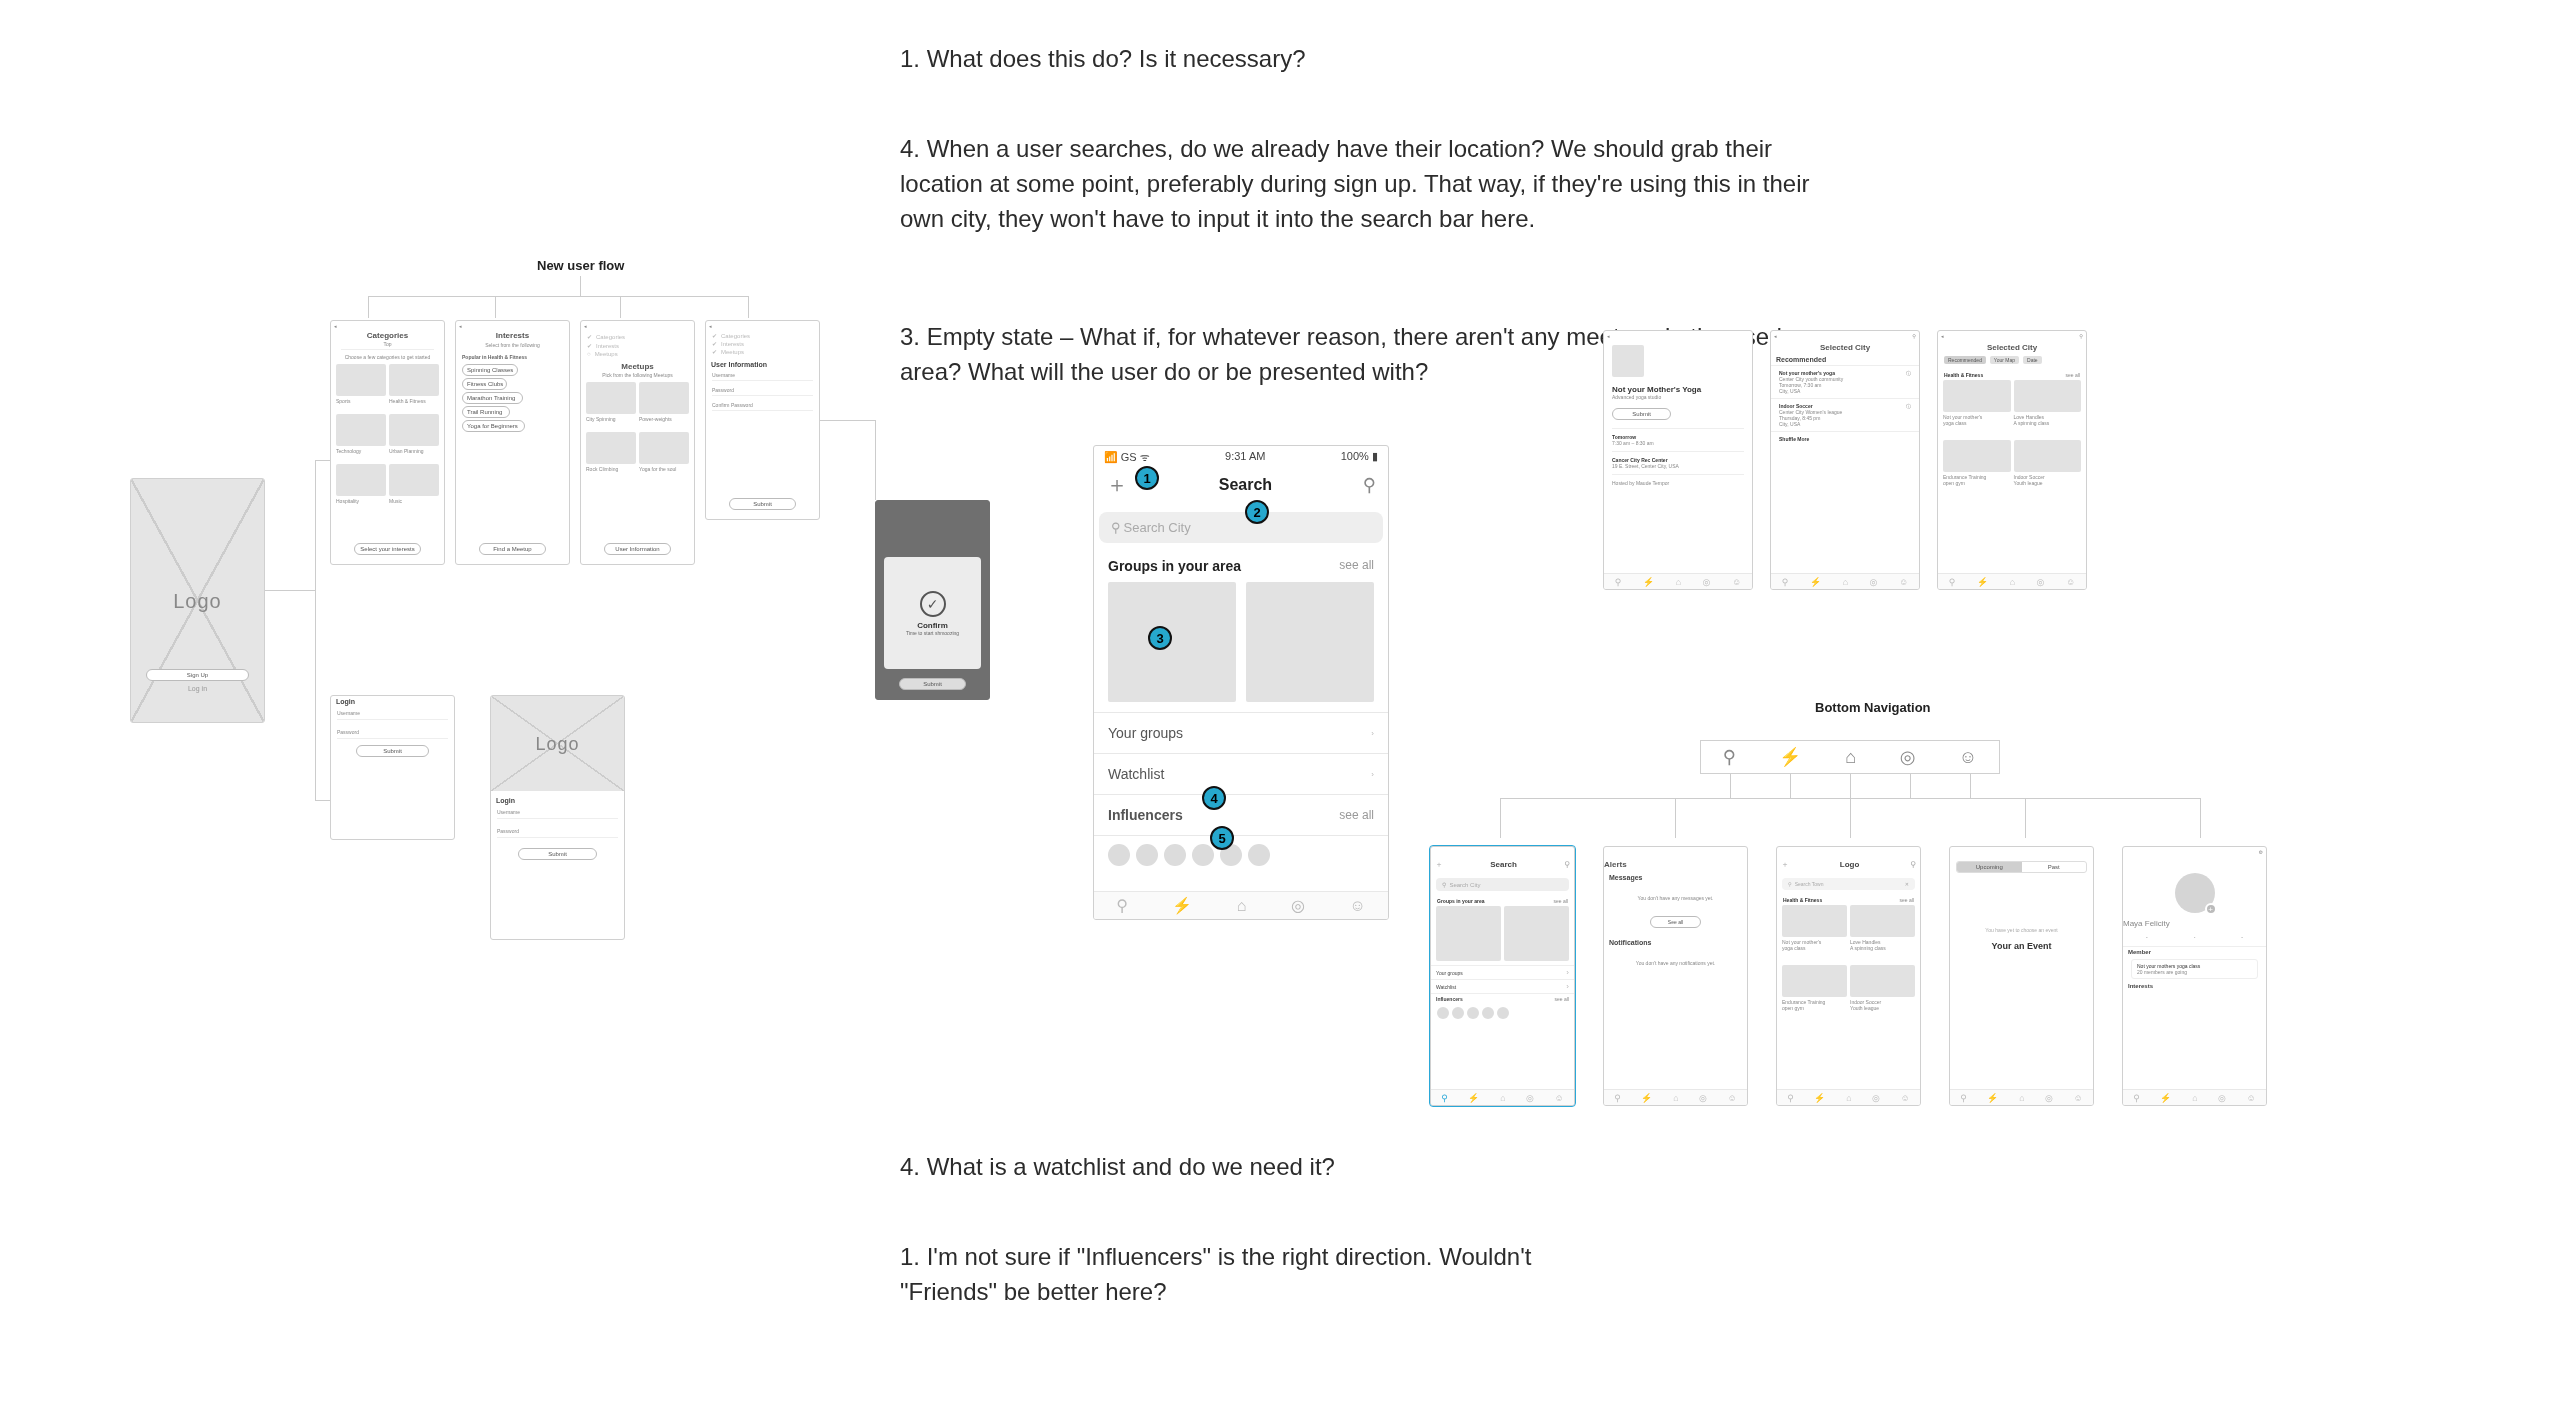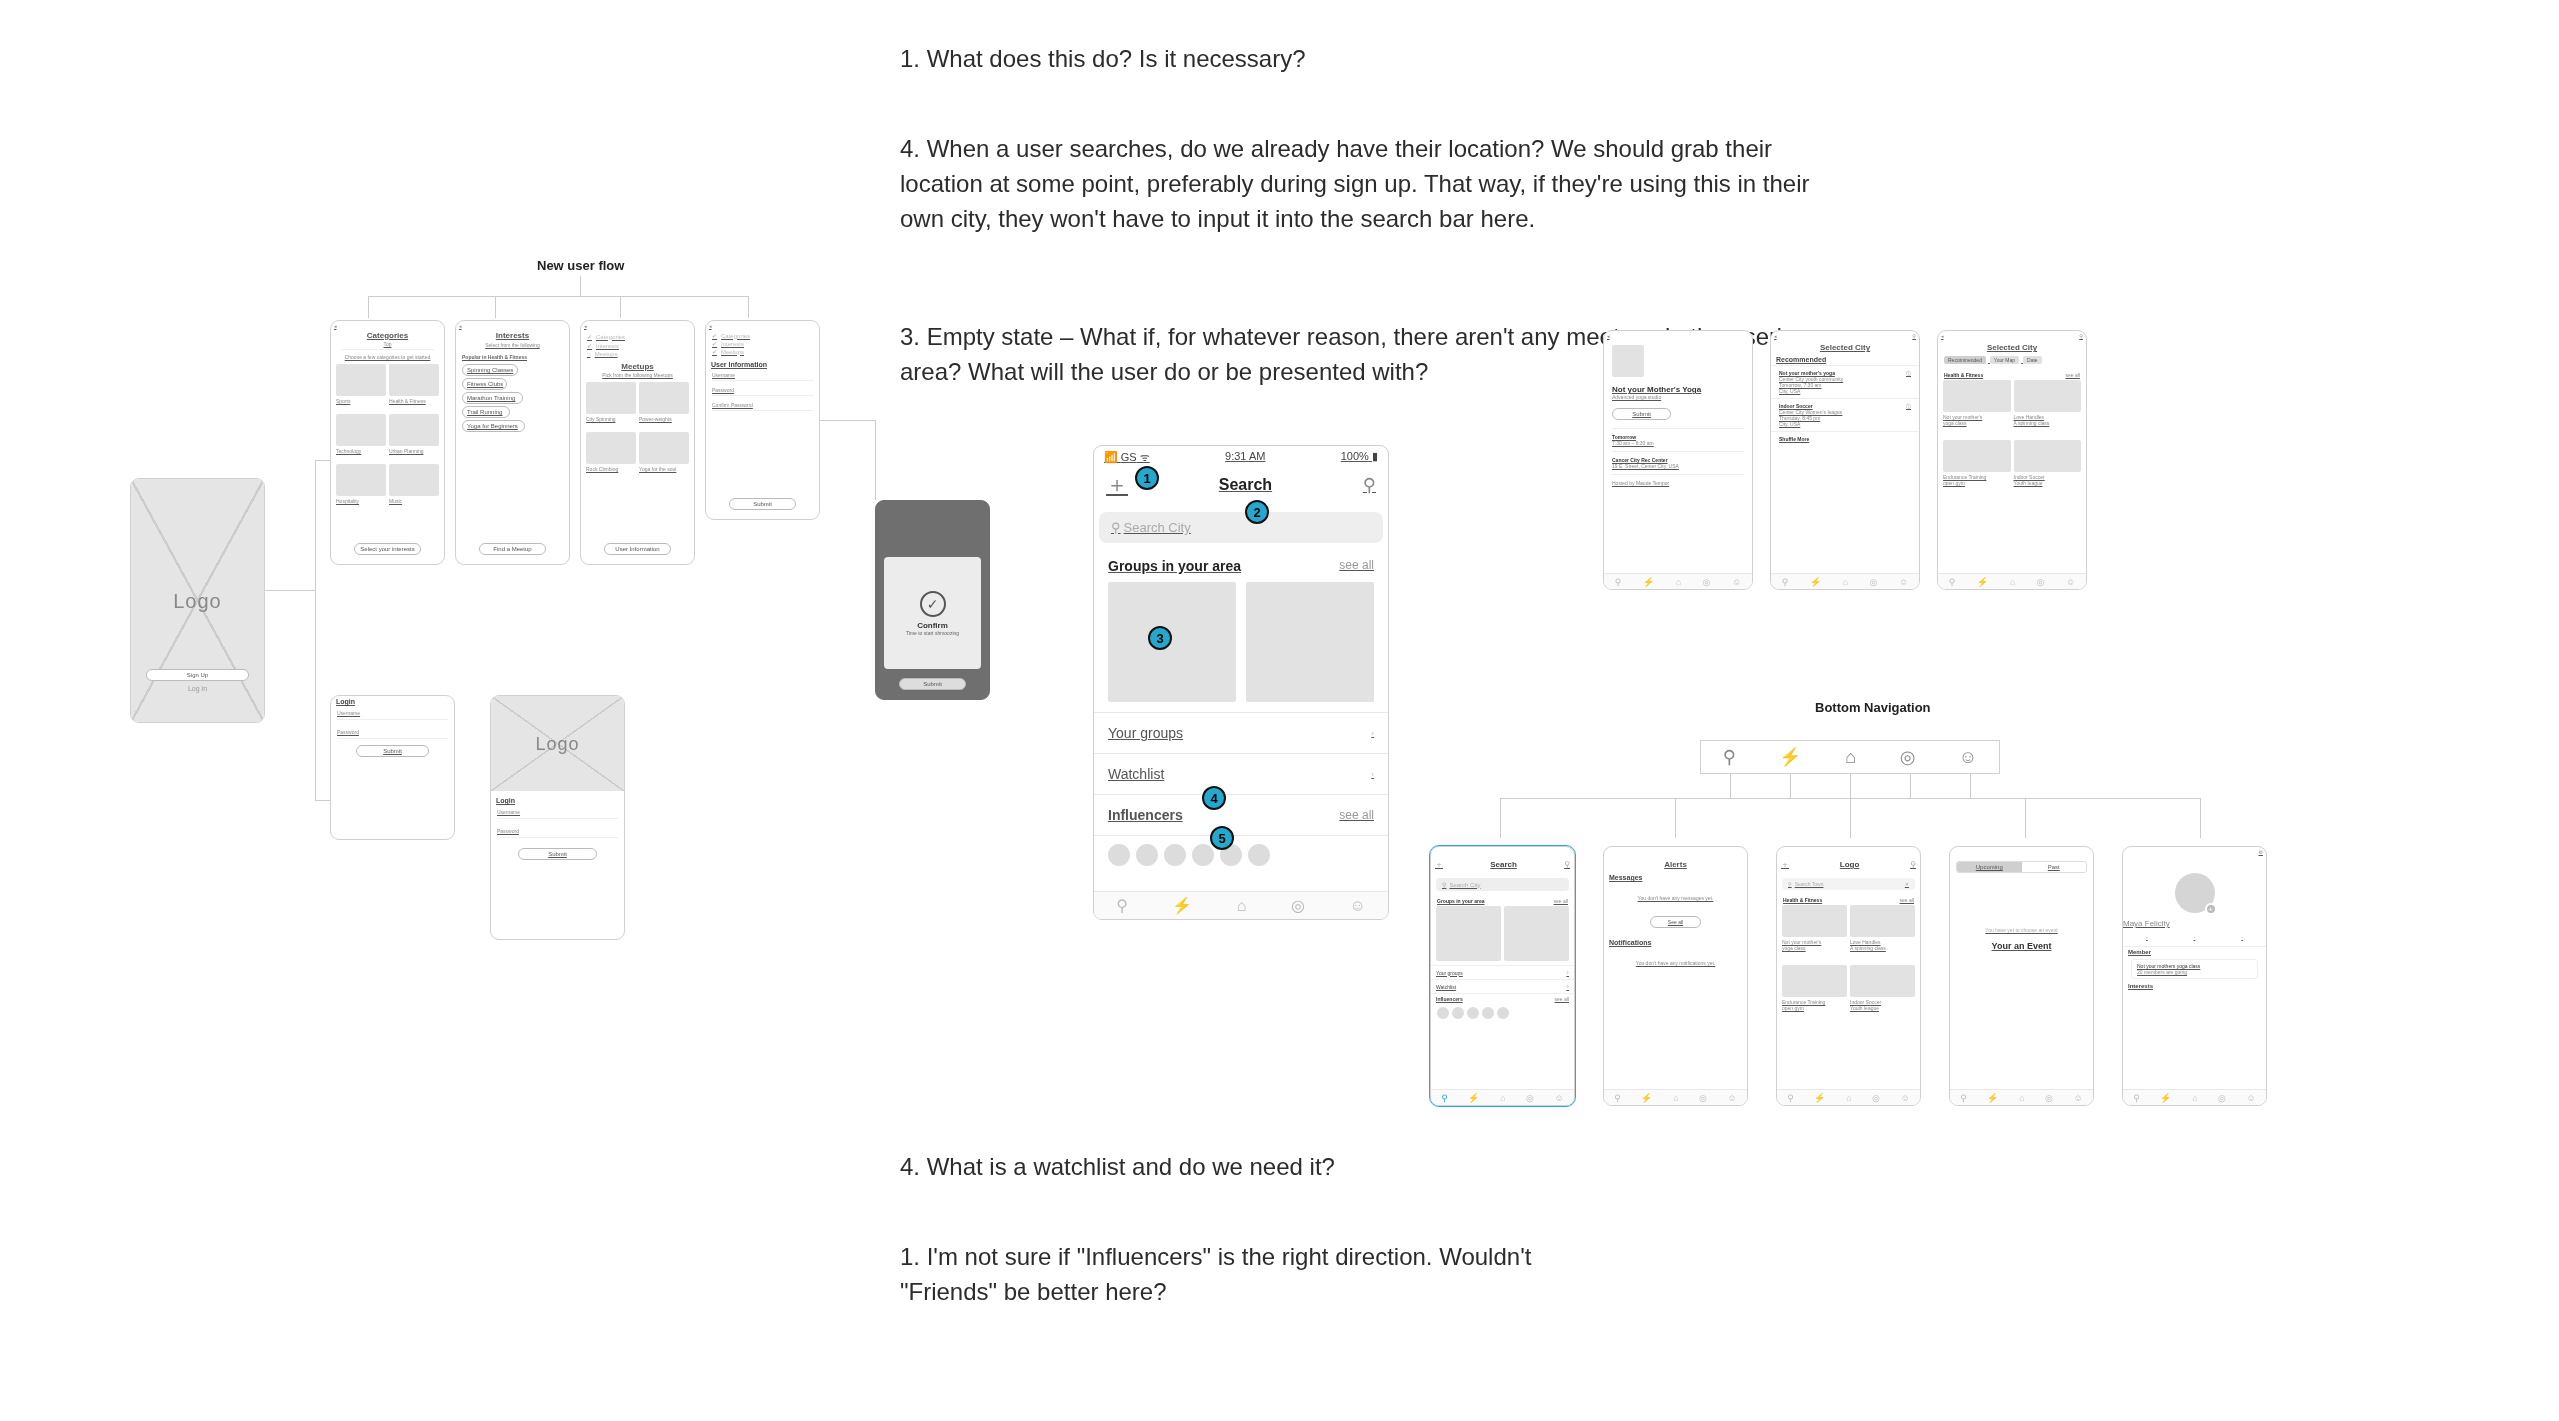--- a/index.html
+++ b/index.html
@@ -21,25 +21,24 @@
   }
   .flow-title {
     position: absolute;
     font-size: 13px;
     font-weight: 600;
   }
   .phone {
     position: absolute;
     background: #fff;
     border: 1px solid #d0d0d0;
-    border-radius: 9px;
+    border-radius: 3px;
     font-size: 7px;
     color: #555;
     overflow: hidden;
-    text-decoration: underline;
   }
   .phone.dark { background: #6f6f6f; border-color:#6f6f6f; }
   .phone.outline-blue { outline: 1px solid #2aa8d8; }
   .statusbar {
     display:flex; justify-content:space-between; align-items:center;
     height: 10px; padding: 0 3px; font-size: 5px; color:#888;
   }
   .topbar {
     display:flex; justify-content:space-between; align-items:center;
     padding: 2px 4px 6px; font-size:8px; color:#444; font-weight:500;
@@ -541,21 +540,21 @@
       <span class="ic">☺</span>
     </div>
 </div>
 
 <div class="phone" style="left:1603px; top:846px; width:145px; height:260px;">
   <div class="statusbar">
       <span></span>
       <span></span>
       <span></span>
     </div>
-  <div style="text-align:center;font-size:8px;font-weight:600;padding:3px 0;">Alerts</div>
+  <div style="font-size:8px;font-weight:600;padding:3px 0;">Alerts</div>
   <div class="section-label">Messages</div>
   <div class="tiny" style="text-align:center; padding:12px 6px;">You don't have any messages yet.</div>
   <div class="pill-btn" style="width:35%; font-size:5px;">See all</div>
   <div class="section-label" style="padding-top:8px;">Notifications</div>
   <div class="tiny" style="text-align:center; padding:12px 6px;">You don't have any notifications yet.</div>
   <div class="bottom-nav">
       <span class="ic">⚲</span>
       <span class="ic">⚡</span>
       <span class="ic">⌂</span>
       <span class="ic">◎</span>

